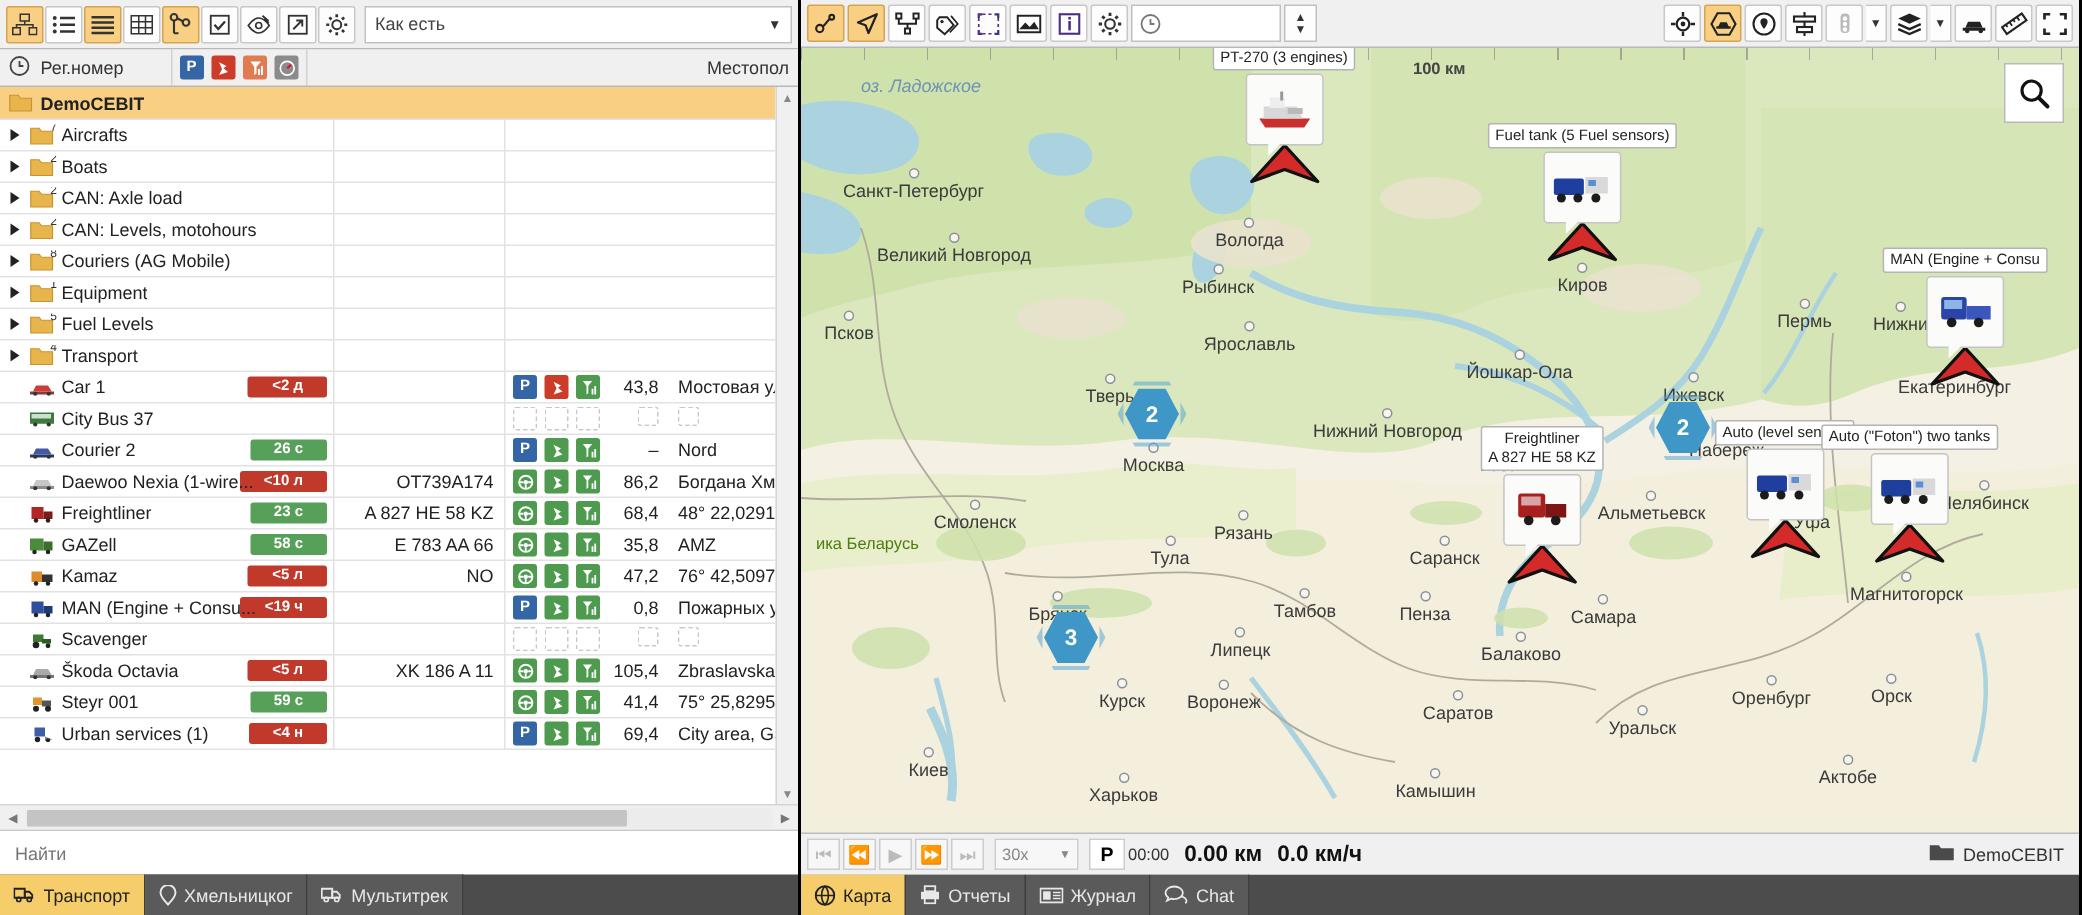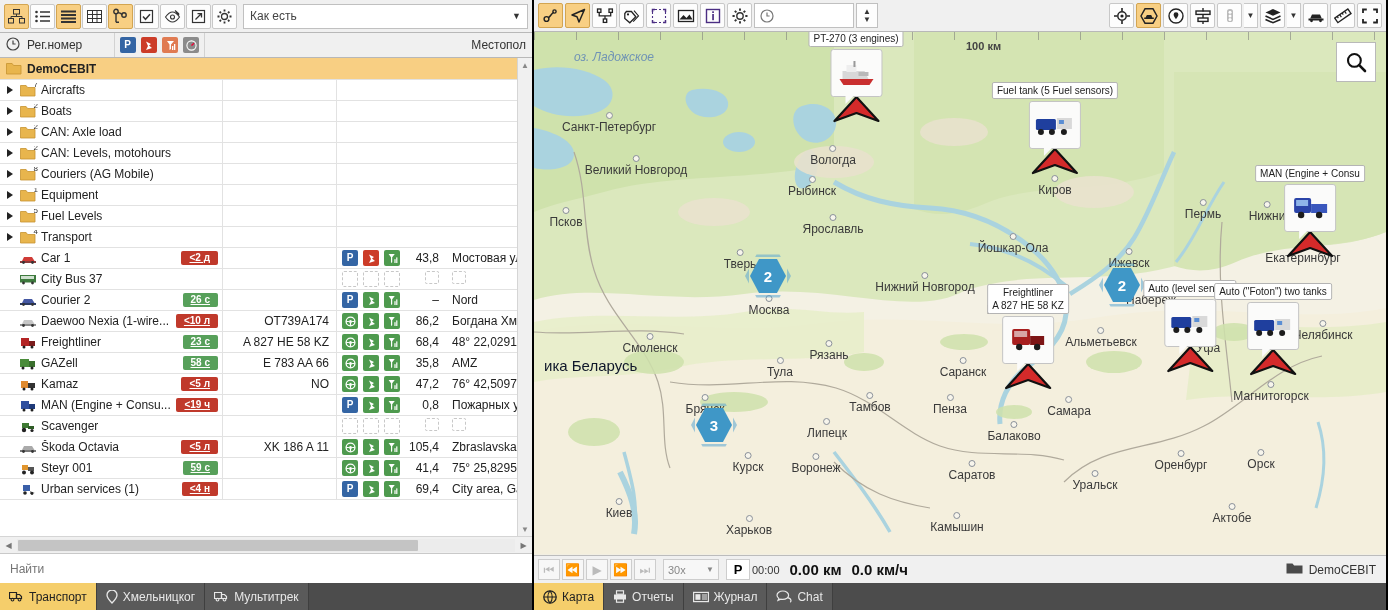--- a/index.html
+++ b/index.html
@@ -79,21 +79,21 @@
     display:flex; align-items:center; height:21px;
     border-bottom:1px solid #e2e2e2;
     font-size:12px; color:#222; white-space:nowrap;
   }
   .row.root { background:#f8cf83; height:22px; }
   .c-name { width:176px; display:flex; align-items:center; gap:4px; padding-left:6px; overflow:hidden; position:relative; }
   .c-name .lbl { overflow:hidden; text-overflow:ellipsis; white-space:nowrap; }
   .c-badge { width:46px; display:flex; justify-content:flex-end; padding-right:4px;}
   .badge {
     display:inline-block; color:#fff; font-size:10px; font-weight:bold;
-    padding:1px 8px; border-radius:2px; line-height:12px;text-decoration:underline;
+    padding:1px 16px; border-radius:2px; line-height:12px;
   }
   .badge.red   { background:#c0392b; }
   .badge.green { background:#57a05a; }
   .c-reg { width:115px; text-align:right; padding-right:7px; border-left:1px solid #e2e2e2;
            border-right:1px solid #e2e2e2; overflow:hidden; height:21px; line-height:20px; }
   .c-icons { width:66px; display:flex; align-items:center; gap:5px; padding-left:5px; }
   .c-num { width:42px; text-align:right; padding-right:6px; }
   .c-loc { flex:1; padding-left:7px; overflow:hidden; text-overflow:clip; white-space:nowrap; }
 
   .expander { width:9px; height:9px; display:inline-block; position:relative; flex:none; margin-right:1px;}
@@ -135,21 +135,21 @@
   .spin i { font-style:normal; font-size:8px; line-height:8px; color:#333; }
   .dd { width:14px; height:25px; border:1px solid #c8c8c8; border-left:none; background:#fdfdfd;
         display:flex; align-items:center; justify-content:center; font-size:8px; color:#333; cursor:pointer;}
 
   
   .map-canvas { flex:1; position:relative; overflow:hidden; background:#f2efe3; }
   .scale-ruler { position:absolute; top:0; left:0; right:0; height:8px; z-index:20;
                  background:
                    repeating-linear-gradient(to right, #777 0 1px, transparent 1px 42px);
                  opacity:.55; }
-  .scale-label { position:absolute; top:8px; z-index:21; font-size:11px; color:#444; font-weight:bold;margin-left:24px;}
+  .scale-label { position:absolute; top:8px; z-index:21; font-size:11px; color:#444; font-weight:bold;}
   .city { position:absolute; z-index:12; color:#3a3a3a; white-space:nowrap; transform:translate(-50%,0); }
   .city .dot { width:7px; height:7px; border:1.4px solid #8a9099; border-radius:50%; background:#f7f5ec;
                margin:0 auto 1px auto; }
   .lake-label { position:absolute; z-index:12; color:#6f93b5; font-style:italic; font-size:12px; white-space:nowrap; }
   .cluster { position:absolute; z-index:25; width:36px; height:36px; transform:translate(-50%,-50%); }
   .cluster .hex { width:36px; height:36px; background:#3f97c7;
       clip-path: polygon(25% 3%, 75% 3%, 100% 50%, 75% 97%, 25% 97%, 0% 50%);
       display:flex; align-items:center; justify-content:center;
       color:#fff; font-size:15px; font-weight:bold; }
   .cluster .ring { position:absolute; inset:-5px; border:4px solid rgba(90,165,210,.55);
@@ -1096,21 +1096,21 @@
           <ellipse cx="300" cy="130" rx="40" ry="16"></ellipse>
           <ellipse cx="420" cy="100" rx="34" ry="14"></ellipse>
           <ellipse cx="560" cy="160" rx="40" ry="16"></ellipse>
           <ellipse cx="180" cy="180" rx="36" ry="14"></ellipse>
         </g>
       </svg>
 
       <div class="scale-ruler"></div>
       <div class="scale-label" style="left:408px">100 км</div>
       <div class="lake-label" style="left:40px; top:18px">оз. Ладожское</div>
-      <div class="city" style="left:10px; top:325px; transform:none; font-size:15px; color:#0f172a;">ика Беларусь</div>
+      <div class="city" style="left:10px; top:325px; transform:none; font-size:11px; color:#4d7c0f;">ика Беларусь</div>
 
       <div id="cities-host">
           <div class="city" style="left:75px;top:80px"><div class="dot"></div><span>Санкт-Петербург</span></div>
           <div class="city" style="left:102px;top:123px"><div class="dot"></div><span>Великий Новгород</span></div>
           <div class="city" style="left:32px;top:175px"><div class="dot"></div><span>Псков</span></div>
           <div class="city" style="left:206px;top:217px"><div class="dot"></div><span>Тверь</span></div>
           <div class="city" style="left:235px;top:263px"><div class="dot"></div><span>Москва</span></div>
           <div class="city" style="left:278px;top:144px"><div class="dot"></div><span>Рыбинск</span></div>
           <div class="city" style="left:299px;top:182px"><div class="dot"></div><span>Ярославль</span></div>
           <div class="city" style="left:299px;top:113px"><div class="dot"></div><span>Вологда</span></div>

